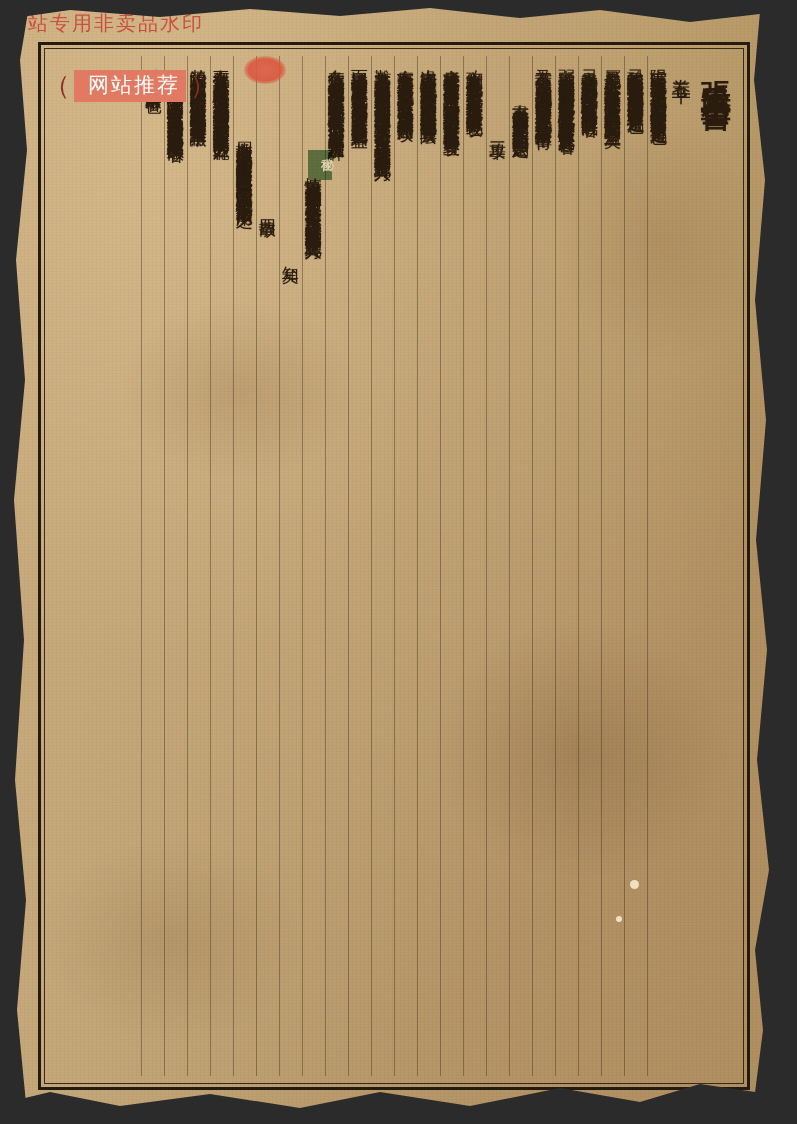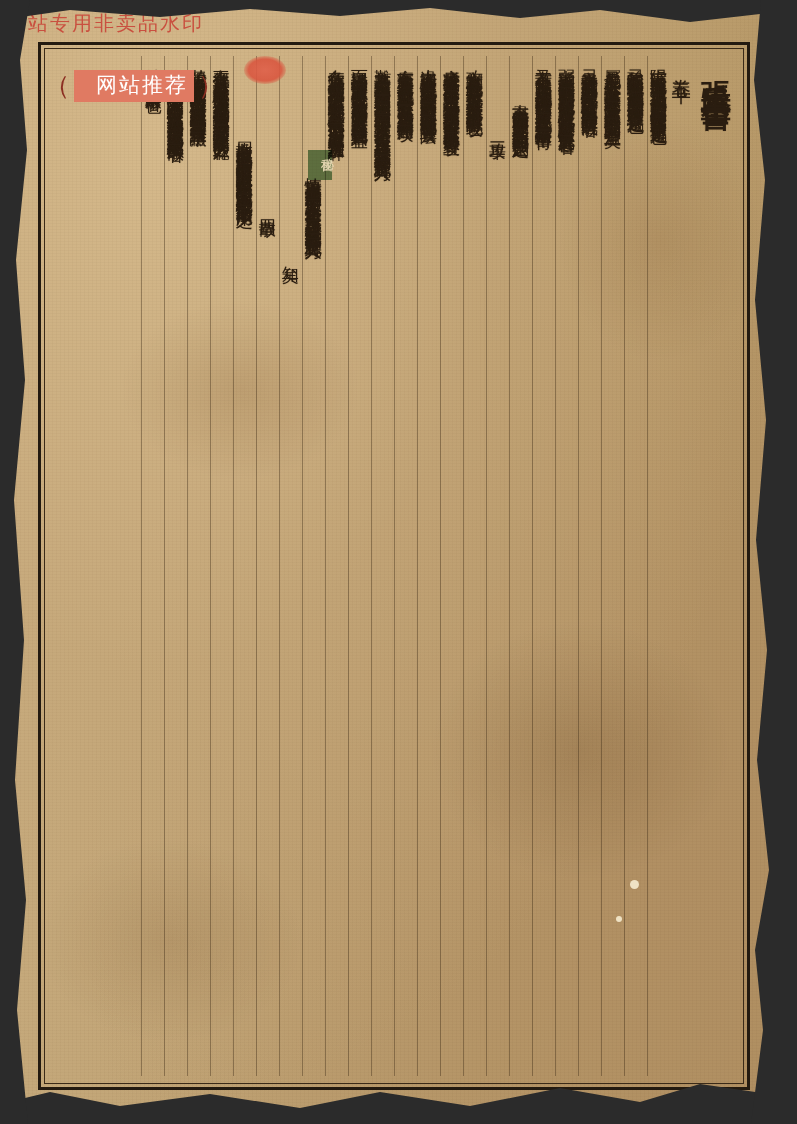--- a/index.html
+++ b/index.html
@@ -144,21 +144,21 @@
     gap: 4px;
     font-family: "DejaVu Sans", sans-serif;
     font-size: 23px;
     color: #8c2f22;
     white-space: nowrap;
   }
   .wm-badge .bracket { color: #8c2f22; font-size: 26px; }
   .wm-badge .chip {
     background: #e07a62;
     color: #ffffff;
-    padding: 1px 6px 3px 22px;
+    padding: 1px 6px 3px 14px;
     letter-spacing: 2px;
     font-size: 21px;
   }
   .wm-site {
     position: absolute;
     left: 300px; top: 78px;
     font-family: "Liberation Sans", sans-serif;
     font-size: 34px;
     font-weight: bold;
     letter-spacing: 1px;

